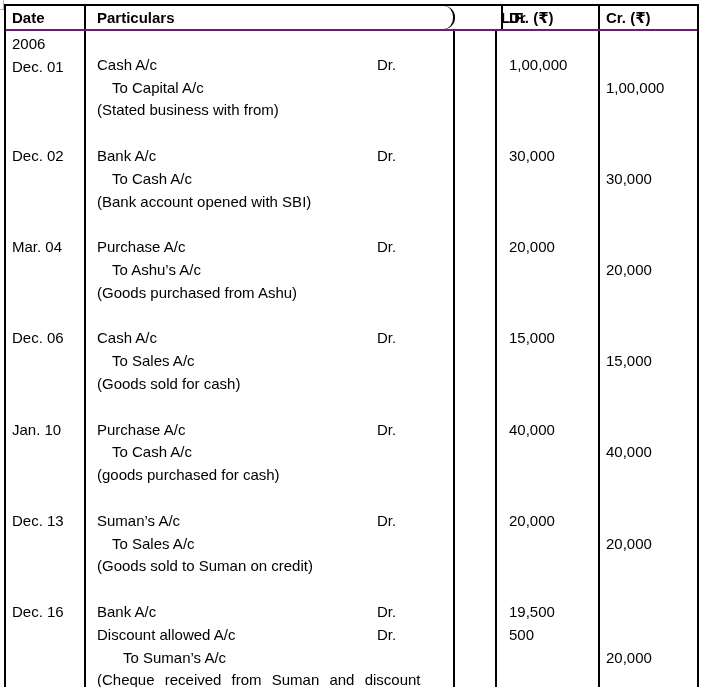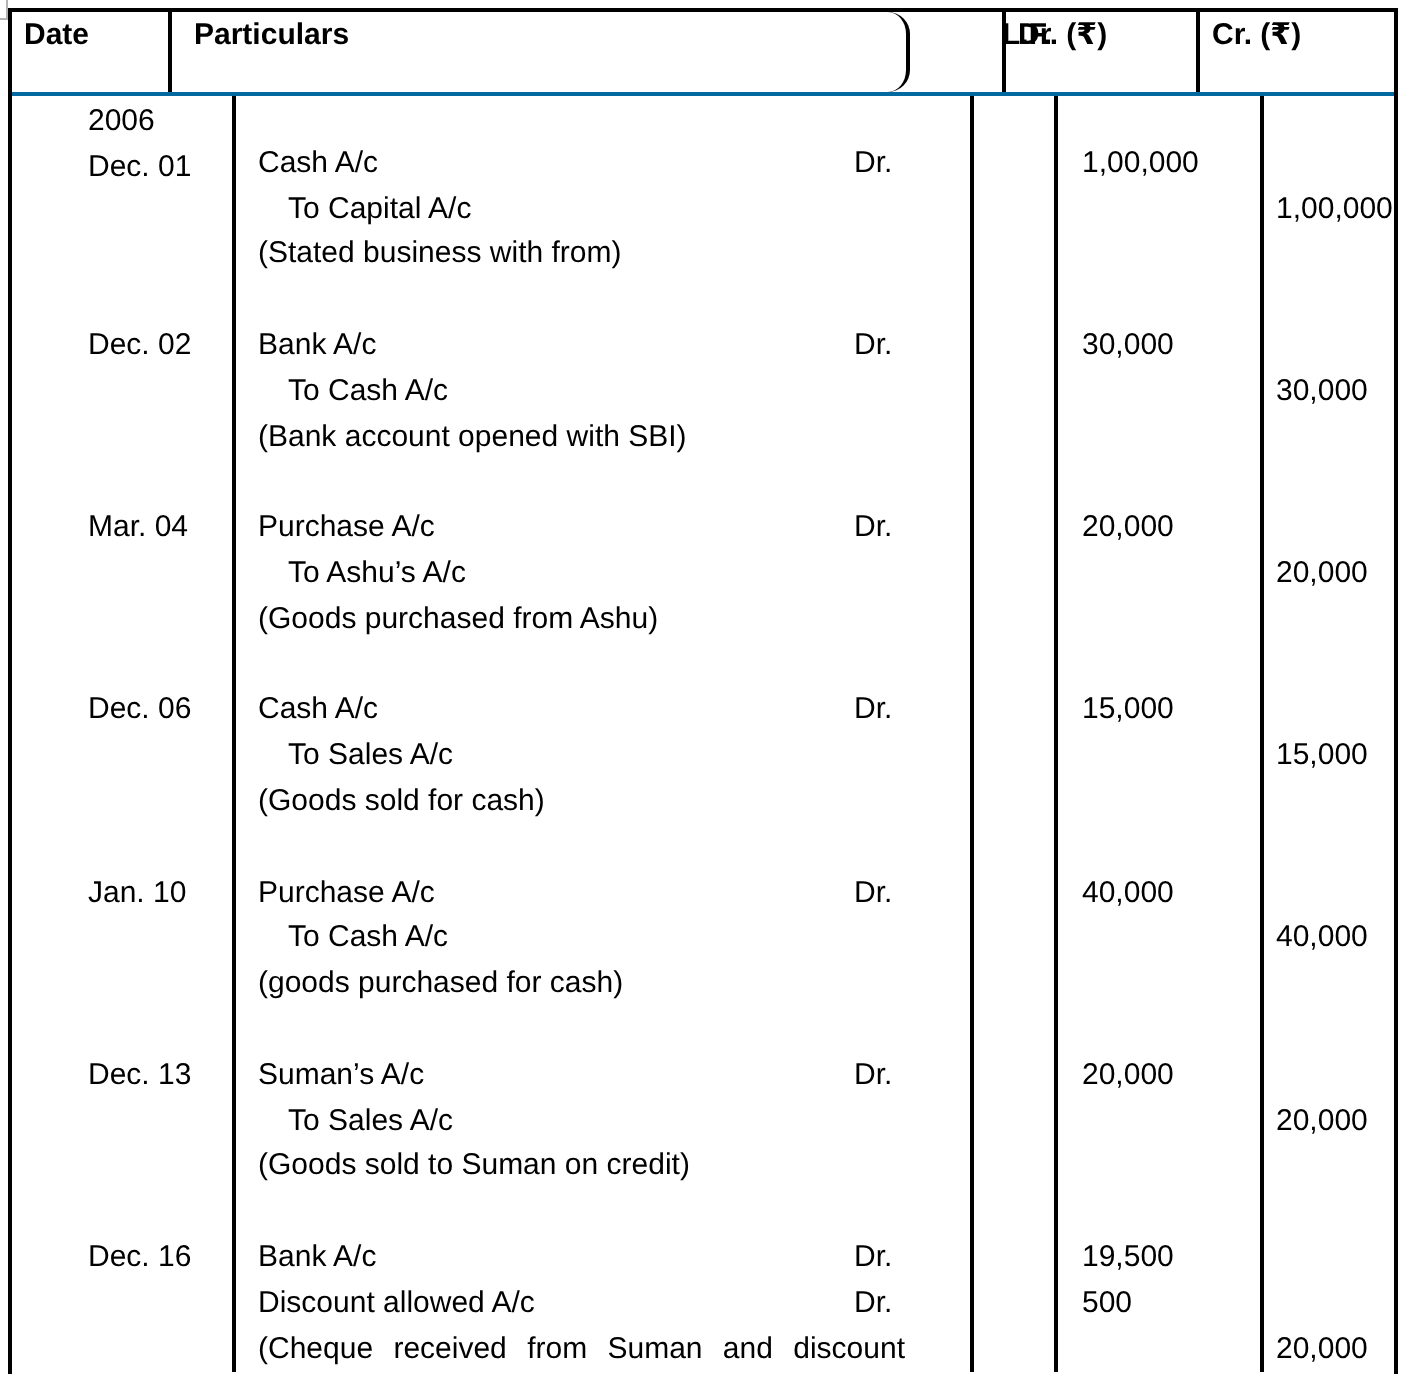--- a/index.html
+++ b/index.html
@@ -28,43 +28,43 @@
     --lh: 22.8px;
   }
 
   .grid-row {
     display: grid;
     grid-template-columns: 80px 369px 42px 103px 97px;
   }
   .cell { border-right: 2px solid #000; }
   .cell:last-child { border-right: none; }
 
-  .header-row { height: 42px; border-bottom: 2px solid #0369a1; font-weight: bold; }
+  .header-row { height: 25px; border-bottom: 2px solid #701a75; font-weight: bold; }
   .header-row .cell { line-height: 23px; }
   .h-date { padding-left: 6px; }
   .h-part { padding-left: 11px; border-radius: 11px; }
   .h-lf   { padding-left: 6px; margin-left: 40px; }
   .h-dr   { padding-left: 12px; }
   .h-cr   { padding-left: 6px; }
 
   .table-body { padding-top: 0; }
   .entry-row .cell { line-height: var(--lh); }
-  .entry-row { min-height: 0; padding-left: 32px; }
+  .entry-row { min-height: 0; }
   .entry-row .cell { padding-bottom: var(--lh); } 
   .entry-row:first-child .cell { padding-top: 2px; }
   .entry-row:last-child .cell { padding-bottom: 0; }
 
   .date-cell { padding-left: 6px; white-space: nowrap; }
   .part-cell { padding-left: 11px; }
   .lf-cell   { }
   .dr-cell   { padding-left: 12px; }
   .cr-cell   { padding-left: 6px; }
 
   .p-line { position: relative; white-space: nowrap; }
-  .dr-label { position: absolute; left: 298px; top: 0; text-align: center; }
+  .dr-label { position: absolute; left: 280px; top: 0; text-align: center; }
   .credit-line { padding-left: 15px; }
   .credit-line.extra-indent { padding-left: 26px; }
   .narration-line.justified { word-spacing: 6px; white-space: nowrap; }
   .amount-line { white-space: nowrap; }
 </style>
 </head>
 <body>
 
 <div class="stage">
   <div class="corner-artifact"></div>
@@ -205,20 +205,21 @@
           </div>
           <div class="cell part-cell" style="padding-top: 0px;">
             <div class="p-line debit-line">
               <div class="account">Bank A/c</div>
               <div class="dr-label">Dr.</div>
             </div>
             <div class="p-line debit-line">
               <div class="account">Discount allowed A/c</div>
               <div class="dr-label">Dr.</div>
             </div>
+            <div class="p-line credit-line extra-indent">To Suman’s A/c</div>
             <div class="p-line narration-line justified">(Cheque received from Suman and discount</div>
           </div>
           <div class="cell lf-cell"></div>
           <div class="cell dr-cell" style="padding-top: 0px;">
             <div class="amount-line">19,500</div>
             <div class="amount-line">500</div>
           </div>
           <div class="cell cr-cell" style="padding-top: 45.6px;">
             <div class="amount-line">20,000</div>
           </div>

